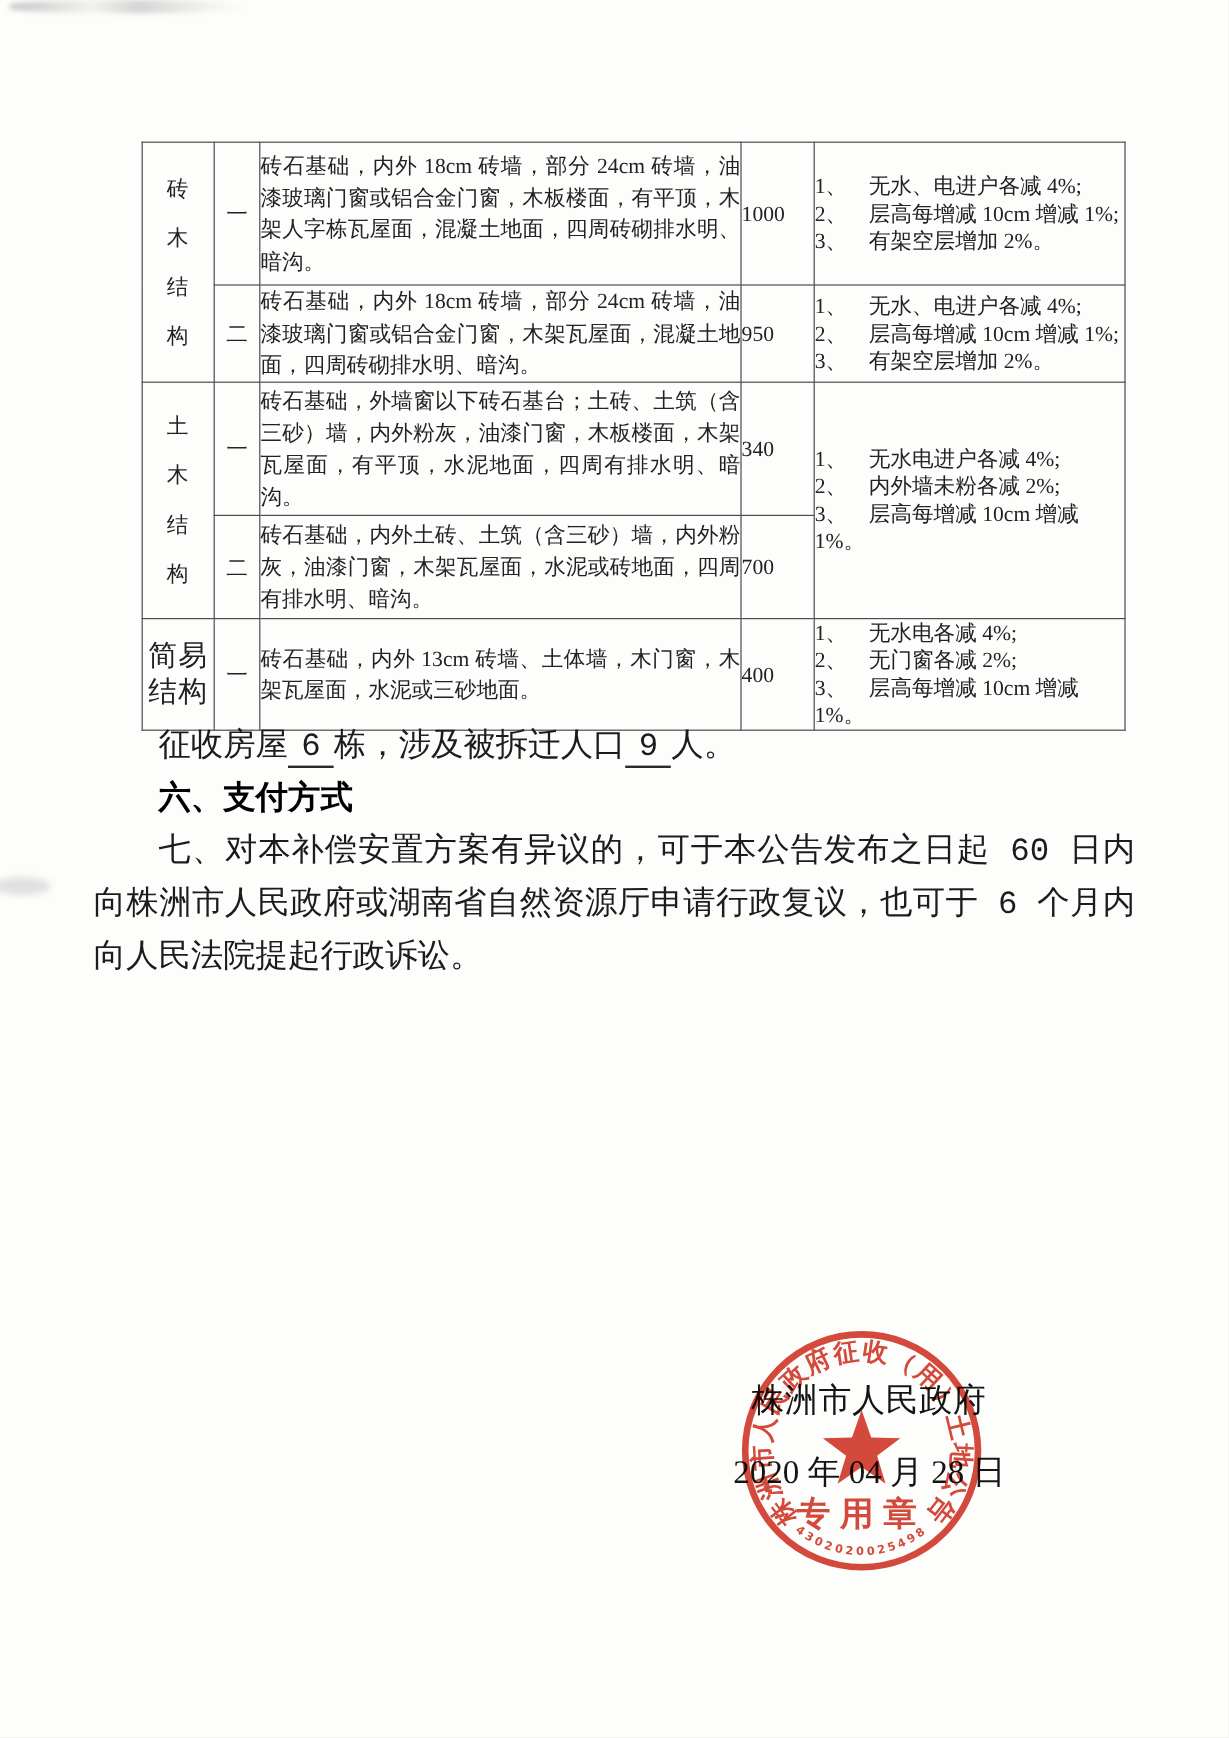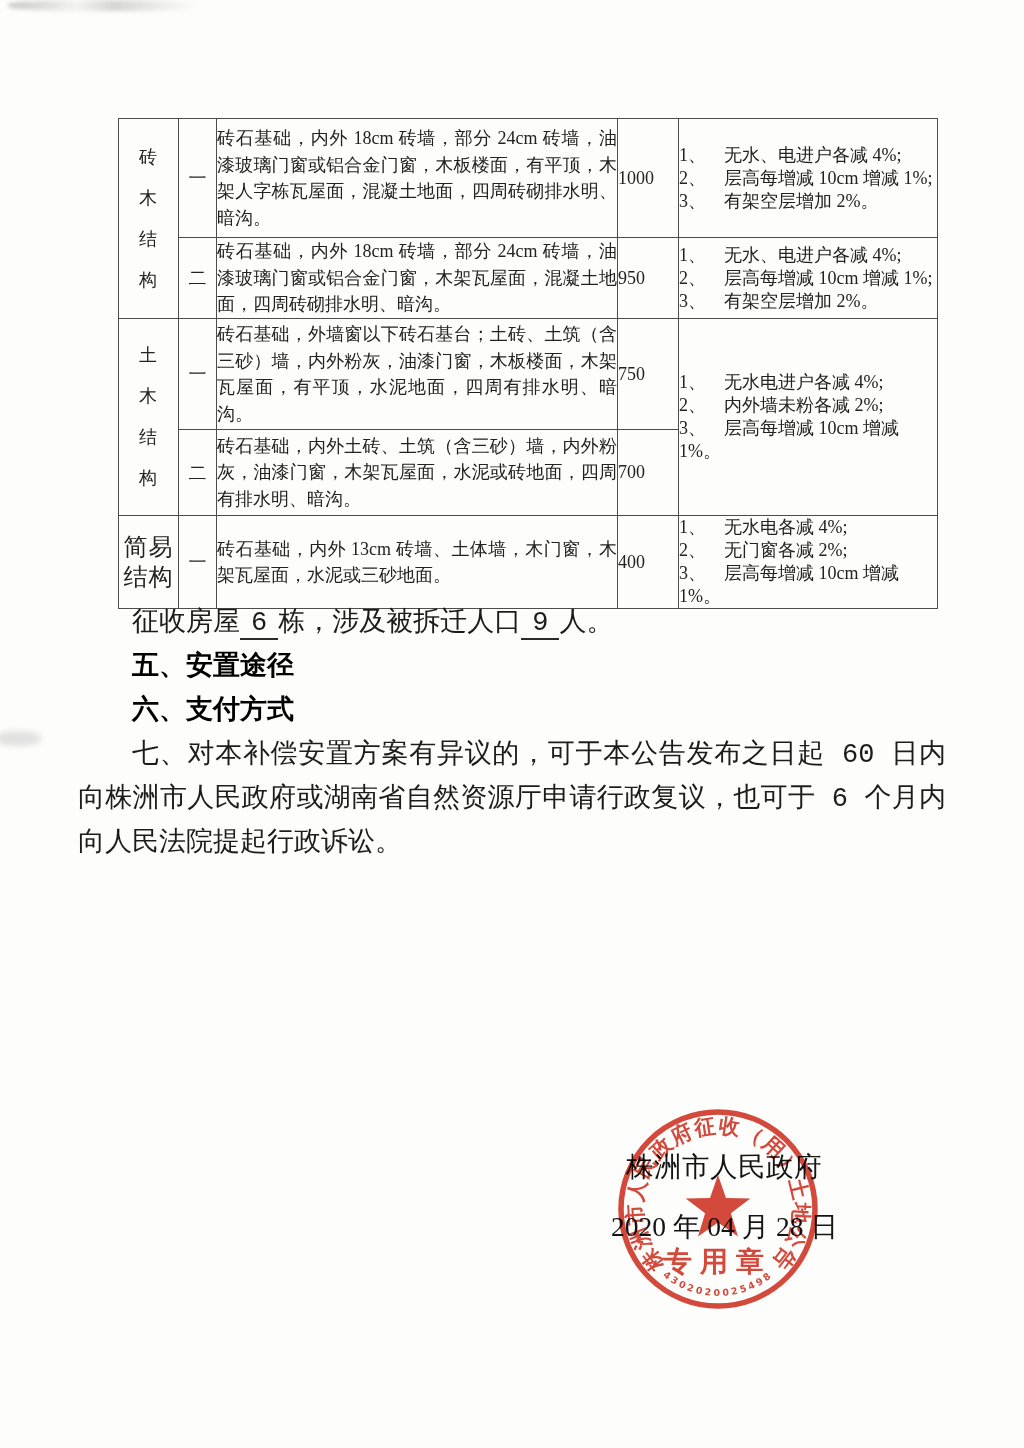--- a/index.html
+++ b/index.html
@@ -88,21 +88,21 @@
 2、　层高每增减 10cm 增减 1%;
 3、　有架空层增加 2%。</td>
     </tr>
     <tr class="r3">
       <td class="cat" rowspan="2">土
 木
 结
 构</td>
       <td class="grade">一</td>
       <td class="desc">砖石基础，外墙窗以下砖石基台；土砖、土筑（含三砂）墙，内外粉灰，油漆门窗，木板楼面，木架瓦屋面，有平顶，水泥地面，四周有排水明、暗沟。</td>
-      <td class="price">750</td>
+      <td class="price">340</td>
       <td class="remarks" rowspan="2">1、　无水电进户各减 4%;
 2、　内外墙未粉各减 2%;
 3、　层高每增减 10cm 增减 1%。</td>
     </tr>
     <tr class="r4">
       <td class="grade">二</td>
       <td class="desc">砖石基础，内外土砖、土筑（含三砂）墙，内外粉灰，油漆门窗，木架瓦屋面，水泥或砖地面，四周有排水明、暗沟。</td>
       <td class="price">700</td>
     </tr>
     <tr class="r5">
@@ -113,21 +113,20 @@
       <td class="price">400</td>
       <td class="remarks">1、　无水电各减 4%;
 2、　无门窗各减 2%;
 3、　层高每增减 10cm 增减 1%。</td>
     </tr>
   </tbody>
     </table>
 
   <div class="content">
     <p><span>征收房屋</span><span class="u-num">6</span><span>栋，涉及被拆迁人口</span><span class="u-num">9</span><span>人。</span></p>
-    <p class="hd">五、安置途径</p>
     <p class="hd">六、支付方式</p>
     <p>七、对本补偿安置方案有异议的，可于本公告发布之日起 60 日内向株洲市人民政府或湖南省自然资源厅申请行政复议，也可于 6 个月内向人民法院提起行政诉讼。</p>
   </div>
 
   <div class="sig-issuer">株洲市人民政府</div>
   <div class="sig-date">2020 年 04 月 28 日</div>
 
   <svg class="seal" viewBox="0 0 300 300">
     <defs>
       <path id="arcPathTop" d="M 96.3 190.7 A 76 76 0 1 1 203.7 190.7" fill="none"></path>

